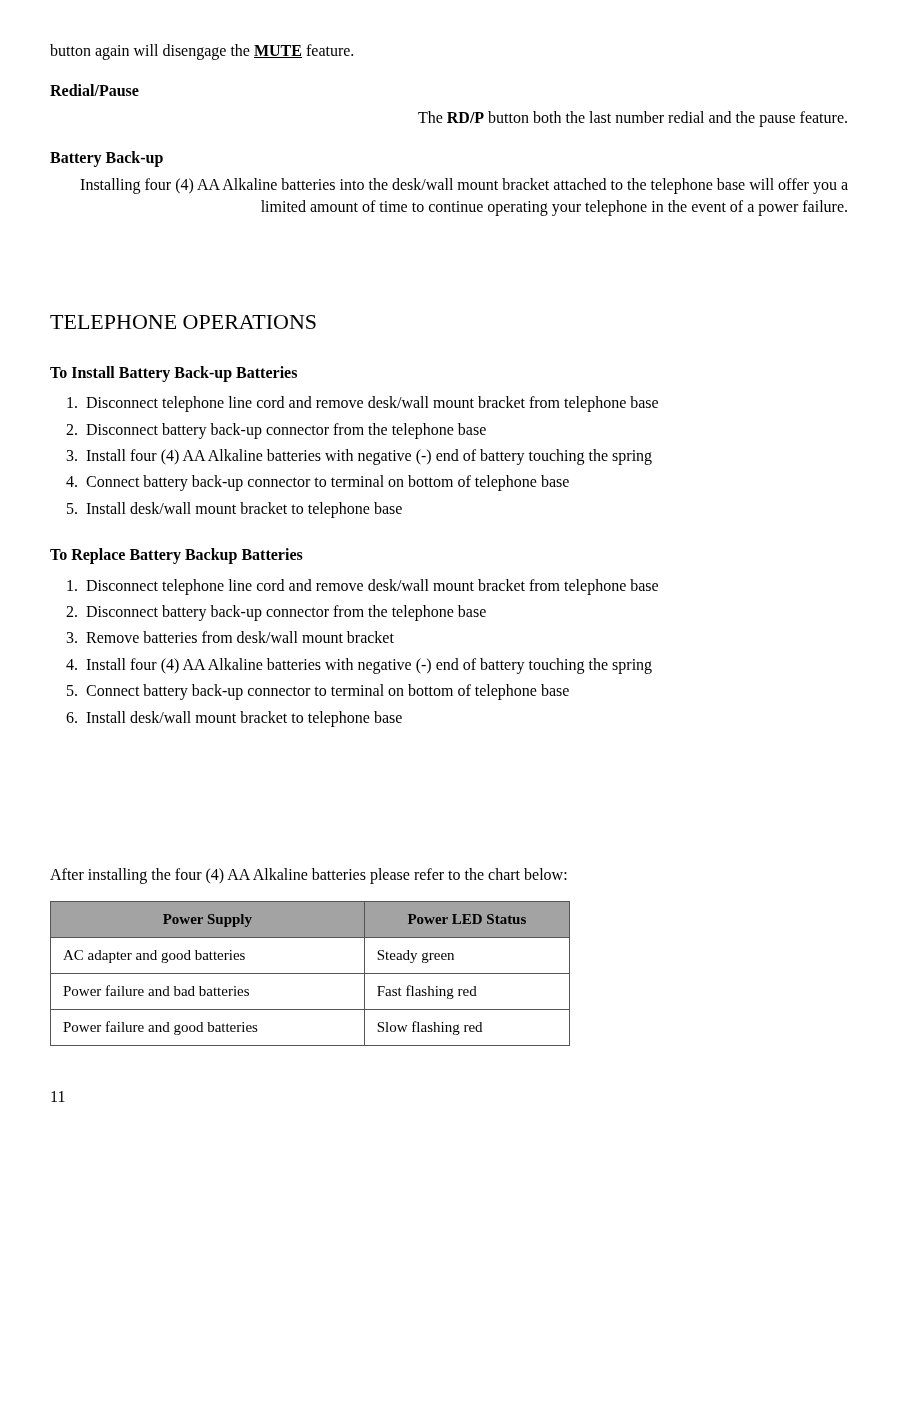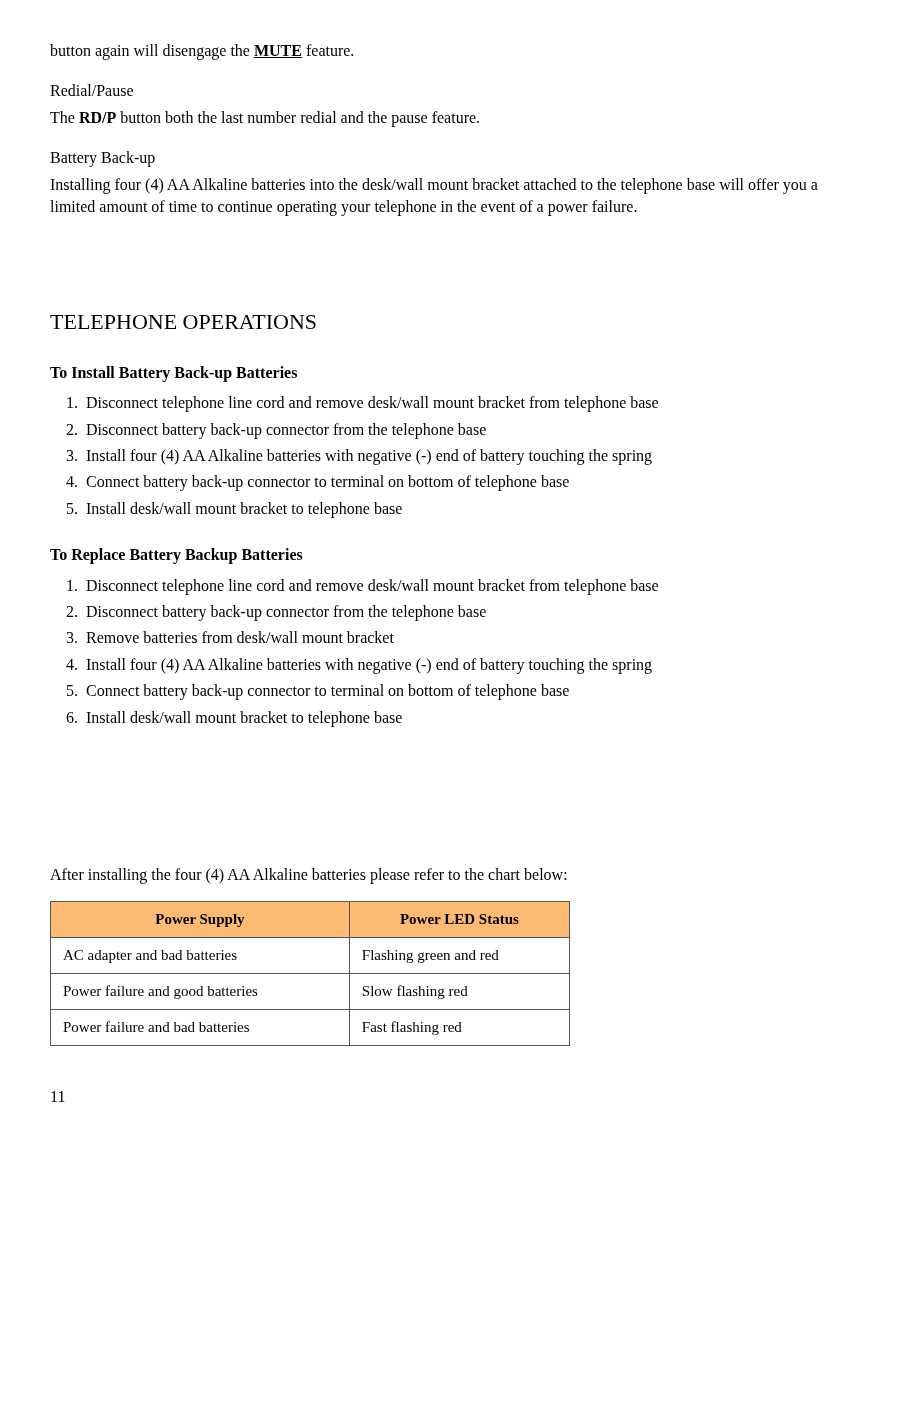--- a/index.html
+++ b/index.html
@@ -16,27 +16,28 @@
       padding: 40px 50px 60px 50px;
       max-width: 898px;
       line-height: 1.4;
     }
 
     .intro-text {
       margin-bottom: 8px;
     }
 
     .section-heading {
-      font-weight: normal;
+      font-weight: bold;
       margin-bottom: 4px;
       margin-top: 18px;
     }
 
     .section-body {
       margin-bottom: 12px;
+      text-align: right;
     }
 
     .big-heading {
       font-size: 22px;
       font-weight: normal;
       margin-top: 32px;
       margin-bottom: 20px;
     }
 
     .sub-heading {
@@ -68,21 +69,21 @@
 
     table th, table td {
       border: 1px solid #555;
       padding: 7px 12px;
       font-size: 15px;
       vertical-align: middle;
     }
 
     table th {
       font-weight: bold;
-      background: #fdba74;
+      background: #a3a3a3;
     }
 
     .page-number {
       text-align: left;
       margin-top: 20px;
       font-size: 16px;
     }
 
     .bold-inline {
       font-weight: bold;
@@ -149,31 +150,31 @@
 
 
 <table>
   <thead>
     <tr>
       <th>Power Supply</th>
       <th>Power LED Status</th>
     </tr>
   </thead>
   <tbody id="table-body">
+  <tr>
+        <td>AC adapter and good batteries</td>
+        <td>Steady green</td>
+      </tr>
       <tr>
-        <td>AC adapter and bad batteries</td>
-        <td>Flashing green and red</td>
+        <td>Power failure and bad batteries</td>
+        <td>Fast flashing red</td>
       </tr>
       <tr>
         <td>Power failure and good batteries</td>
         <td>Slow flashing red</td>
-      </tr>
-      <tr>
-        <td>Power failure and bad batteries</td>
-        <td>Fast flashing red</td>
       </tr>
     </tbody>
 </table>
 
 
 <div class="page-number">11</div>
 
 
 
 

